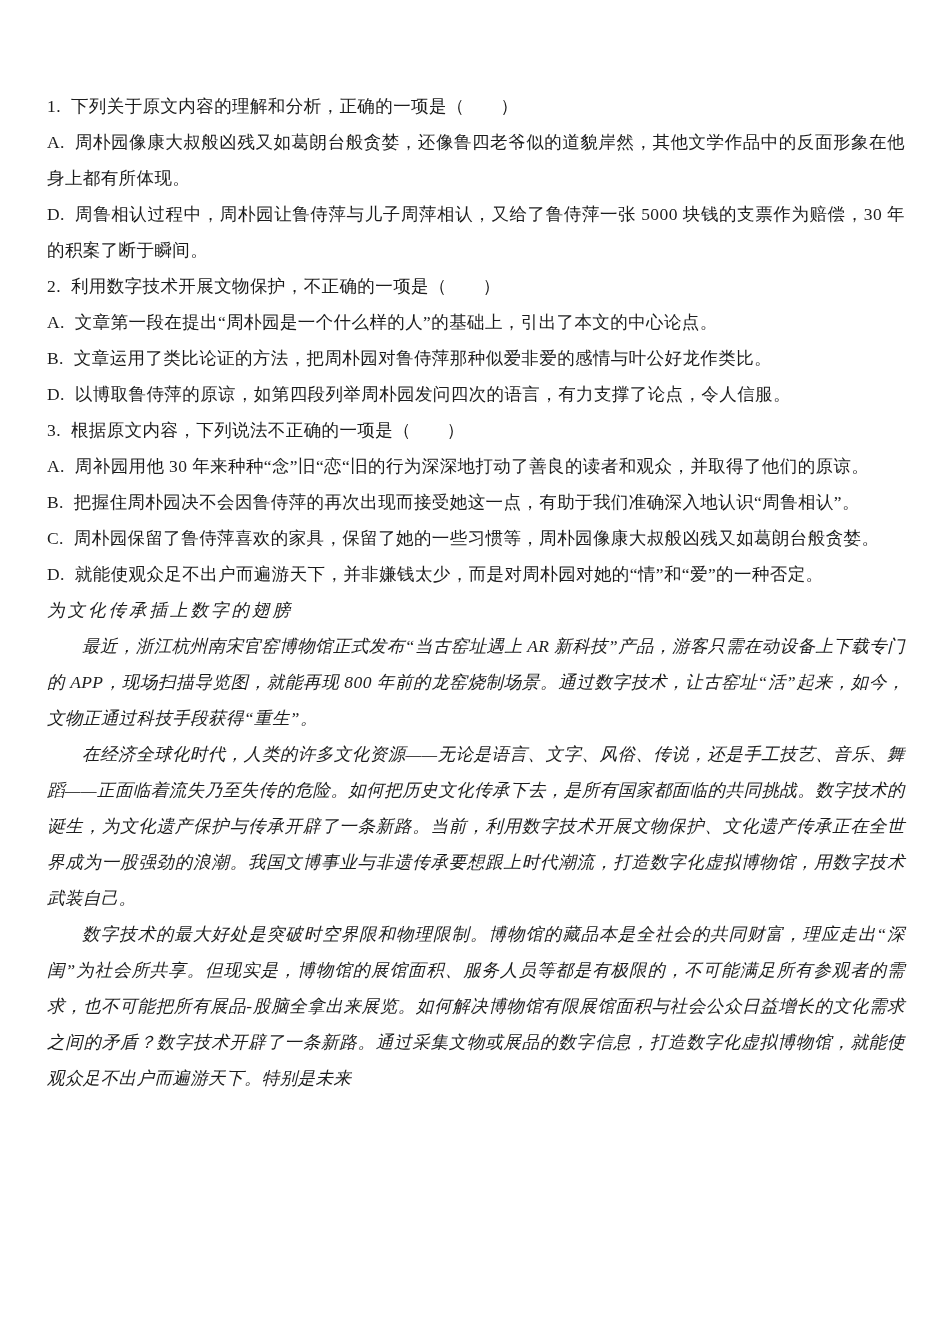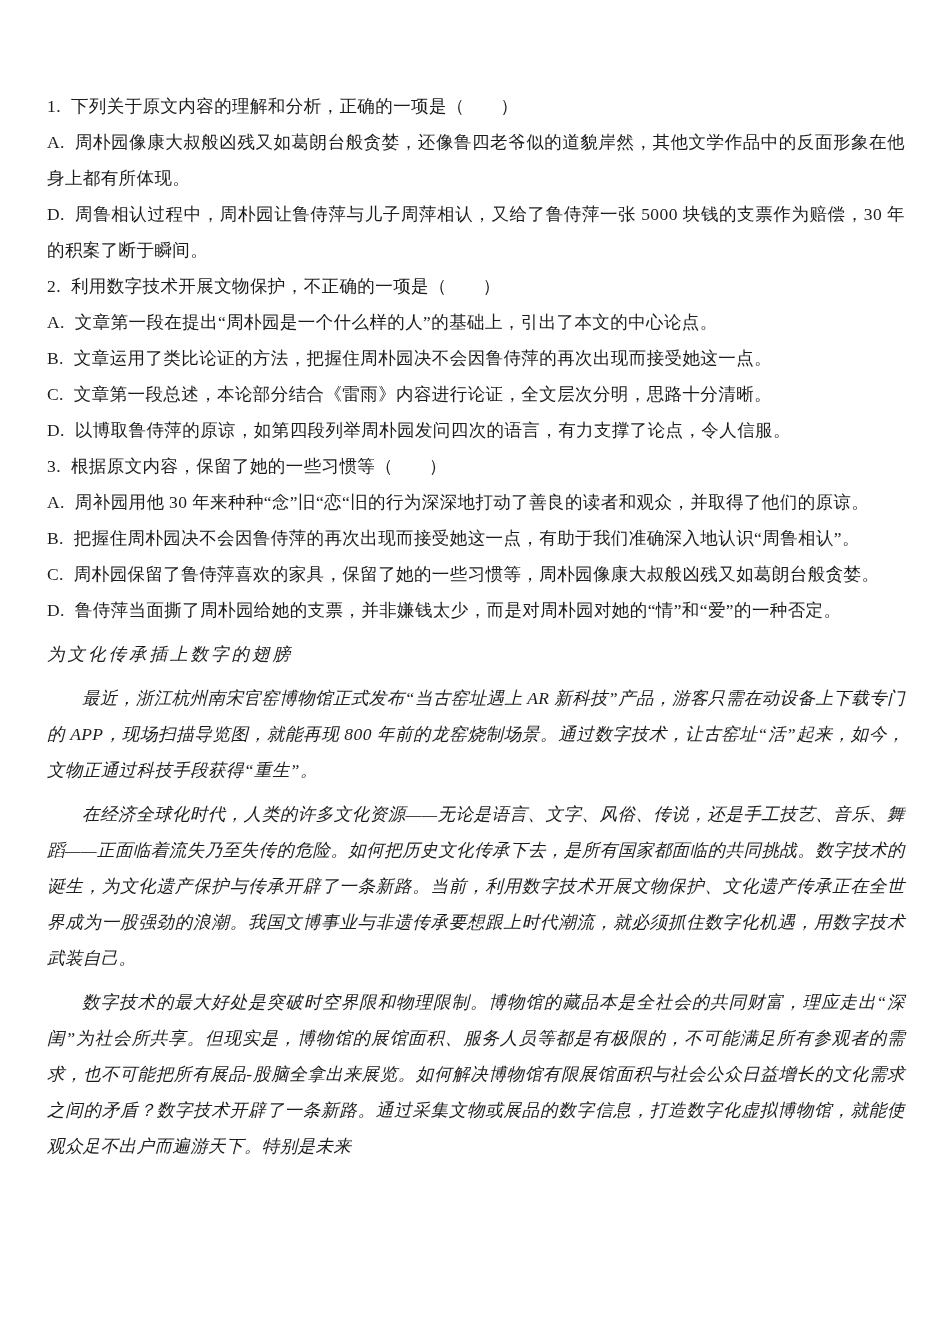--- a/index.html
+++ b/index.html
@@ -29,21 +29,20 @@
     letter-spacing: 0.4px;
     word-break: break-all;
   }
   .qnum, .opt-label {
     margin-right: 10px;
   }
   
   .kai {
     font-style: italic;
     font-weight: 400;
-    margin-top: 8px;
   }
   .passage-title {
     letter-spacing: 3px;
   }
   .para {
     text-indent: 2em;
   }
 </style>
 </head>
 <body>
@@ -52,33 +51,32 @@
 
   <div>
     <p class="line"><span class="qnum">1.</span><span>下列关于原文内容的理解和分析，正确的一项是（　　）</span></p>
     <p class="line"><span class="opt-label">A.</span><span>周朴园像康大叔般凶残又如葛朗台般贪婪，还像鲁四老爷似的道貌岸然，其他文学作品中的反面形象在他身上都有所体现。</span></p>
     <p class="line"><span class="opt-label">D.</span><span>周鲁相认过程中，周朴园让鲁侍萍与儿子周萍相认，又给了鲁侍萍一张 5000 块钱的支票作为赔偿，30 年的积案了断于瞬间。</span></p>
   </div>
 
   <div>
     <p class="line"><span class="qnum">2.</span><span>利用数字技术开展文物保护，不正确的一项是（　　）</span></p>
     <p class="line"><span class="opt-label">A.</span><span>文章第一段在提出“周朴园是一个什么样的人”的基础上，引出了本文的中心论点。</span></p>
-    <p class="line"><span class="opt-label">B.</span><span>文章运用了类比论证的方法，把握住周朴园决不会因鲁侍萍的再次出现而接受她这一点。</span></p>
-    <p class="line"><span class="opt-label">C.</span><span>文章第一段总述，本论部分结合《雷雨》内容进行论证，全文层次分明，思路十分清晰。</span></p>
+    <p class="line"><span class="opt-label">B.</span><span>文章运用了类比论证的方法，把周朴园对鲁侍萍那种似爱非爱的感情与叶公好龙作类比。</span></p>
     <p class="line"><span class="opt-label">D.</span><span>以博取鲁侍萍的原谅，如第四段列举周朴园发问四次的语言，有力支撑了论点，令人信服。</span></p>
   </div>
 
   <div>
-    <p class="line"><span class="qnum">3.</span><span>根据原文内容，保留了她的一些习惯等（　　）</span></p>
+    <p class="line"><span class="qnum">3.</span><span>根据原文内容，下列说法不正确的一项是（　　）</span></p>
     <p class="line"><span class="opt-label">A.</span><span>周补园用他 30 年来种种“念”旧“恋“旧的行为深深地打动了善良的读者和观众，并取得了他们的原谅。</span></p>
     <p class="line"><span class="opt-label">B.</span><span>把握住周朴园决不会因鲁侍萍的再次出现而接受她这一点，有助于我们准确深入地认识“周鲁相认”。</span></p>
     <p class="line"><span class="opt-label">C.</span><span>周朴园保留了鲁侍萍喜欢的家具，保留了她的一些习惯等，周朴园像康大叔般凶残又如葛朗台般贪婪。</span></p>
-    <p class="line"><span class="opt-label">D.</span><span>鲁侍萍当面撕了周朴园给她的支票，并非嫌钱太少，而是对周朴园对她的“情”和“爱”的一种否定。</span></p>
+    <p class="line"><span class="opt-label">D.</span><span>就能使观众足不出户而遍游天下，并非嫌钱太少，而是对周朴园对她的“情”和“爱”的一种否定。</span></p>
   </div>
 
   <div>
     <p class="line kai passage-title">为文化传承插上数字的翅膀</p>
     <p class="line kai para">最近，浙江杭州南宋官窑博物馆正式发布“当古窑址遇上 AR 新科技”产品，游客只需在动设备上下载专门的 APP，现场扫描导览图，就能再现 800 年前的龙窑烧制场景。通过数字技术，让古窑址“活”起来，如今，文物正通过科技手段获得“重生”。</p>
-    <p class="line kai para">在经济全球化时代，人类的许多文化资源——无论是语言、文字、风俗、传说，还是手工技艺、音乐、舞蹈——正面临着流失乃至失传的危险。如何把历史文化传承下去，是所有国家都面临的共同挑战。数字技术的诞生，为文化遗产保护与传承开辟了一条新路。当前，利用数字技术开展文物保护、文化遗产传承正在全世界成为一股强劲的浪潮。我国文博事业与非遗传承要想跟上时代潮流，就必须抓住数字化机遇，用数字技术武装自己。</p>
+    <p class="line kai para">在经济全球化时代，人类的许多文化资源——无论是语言、文字、风俗、传说，还是手工技艺、音乐、舞蹈——正面临着流失乃至失传的危险。如何把历史文化传承下去，是所有国家都面临的共同挑战。数字技术的诞生，为文化遗产保护与传承开辟了一条新路。当前，利用数字技术开展文物保护、文化遗产传承正在全世界成为一股强劲的浪潮。我国文博事业与非遗传承要想跟上时代潮流，打造数字化虚拟博物馆，用数字技术武装自己。</p>
     <p class="line kai para">数字技术的最大好处是突破时空界限和物理限制。博物馆的藏品本是全社会的共同财富，理应走出“深闺”为社会所共享。但现实是，博物馆的展馆面积、服务人员等都是有极限的，不可能满足所有参观者的需求，也不可能把所有展品-股脑全拿出来展览。如何解决博物馆有限展馆面积与社会公众日益增长的文化需求之间的矛盾？数字技术开辟了一条新路。通过采集文物或展品的数字信息，打造数字化虚拟博物馆，就能使观众足不出户而遍游天下。特别是未来</p>
   </div>
 
 </div>
 
 </body></html>

